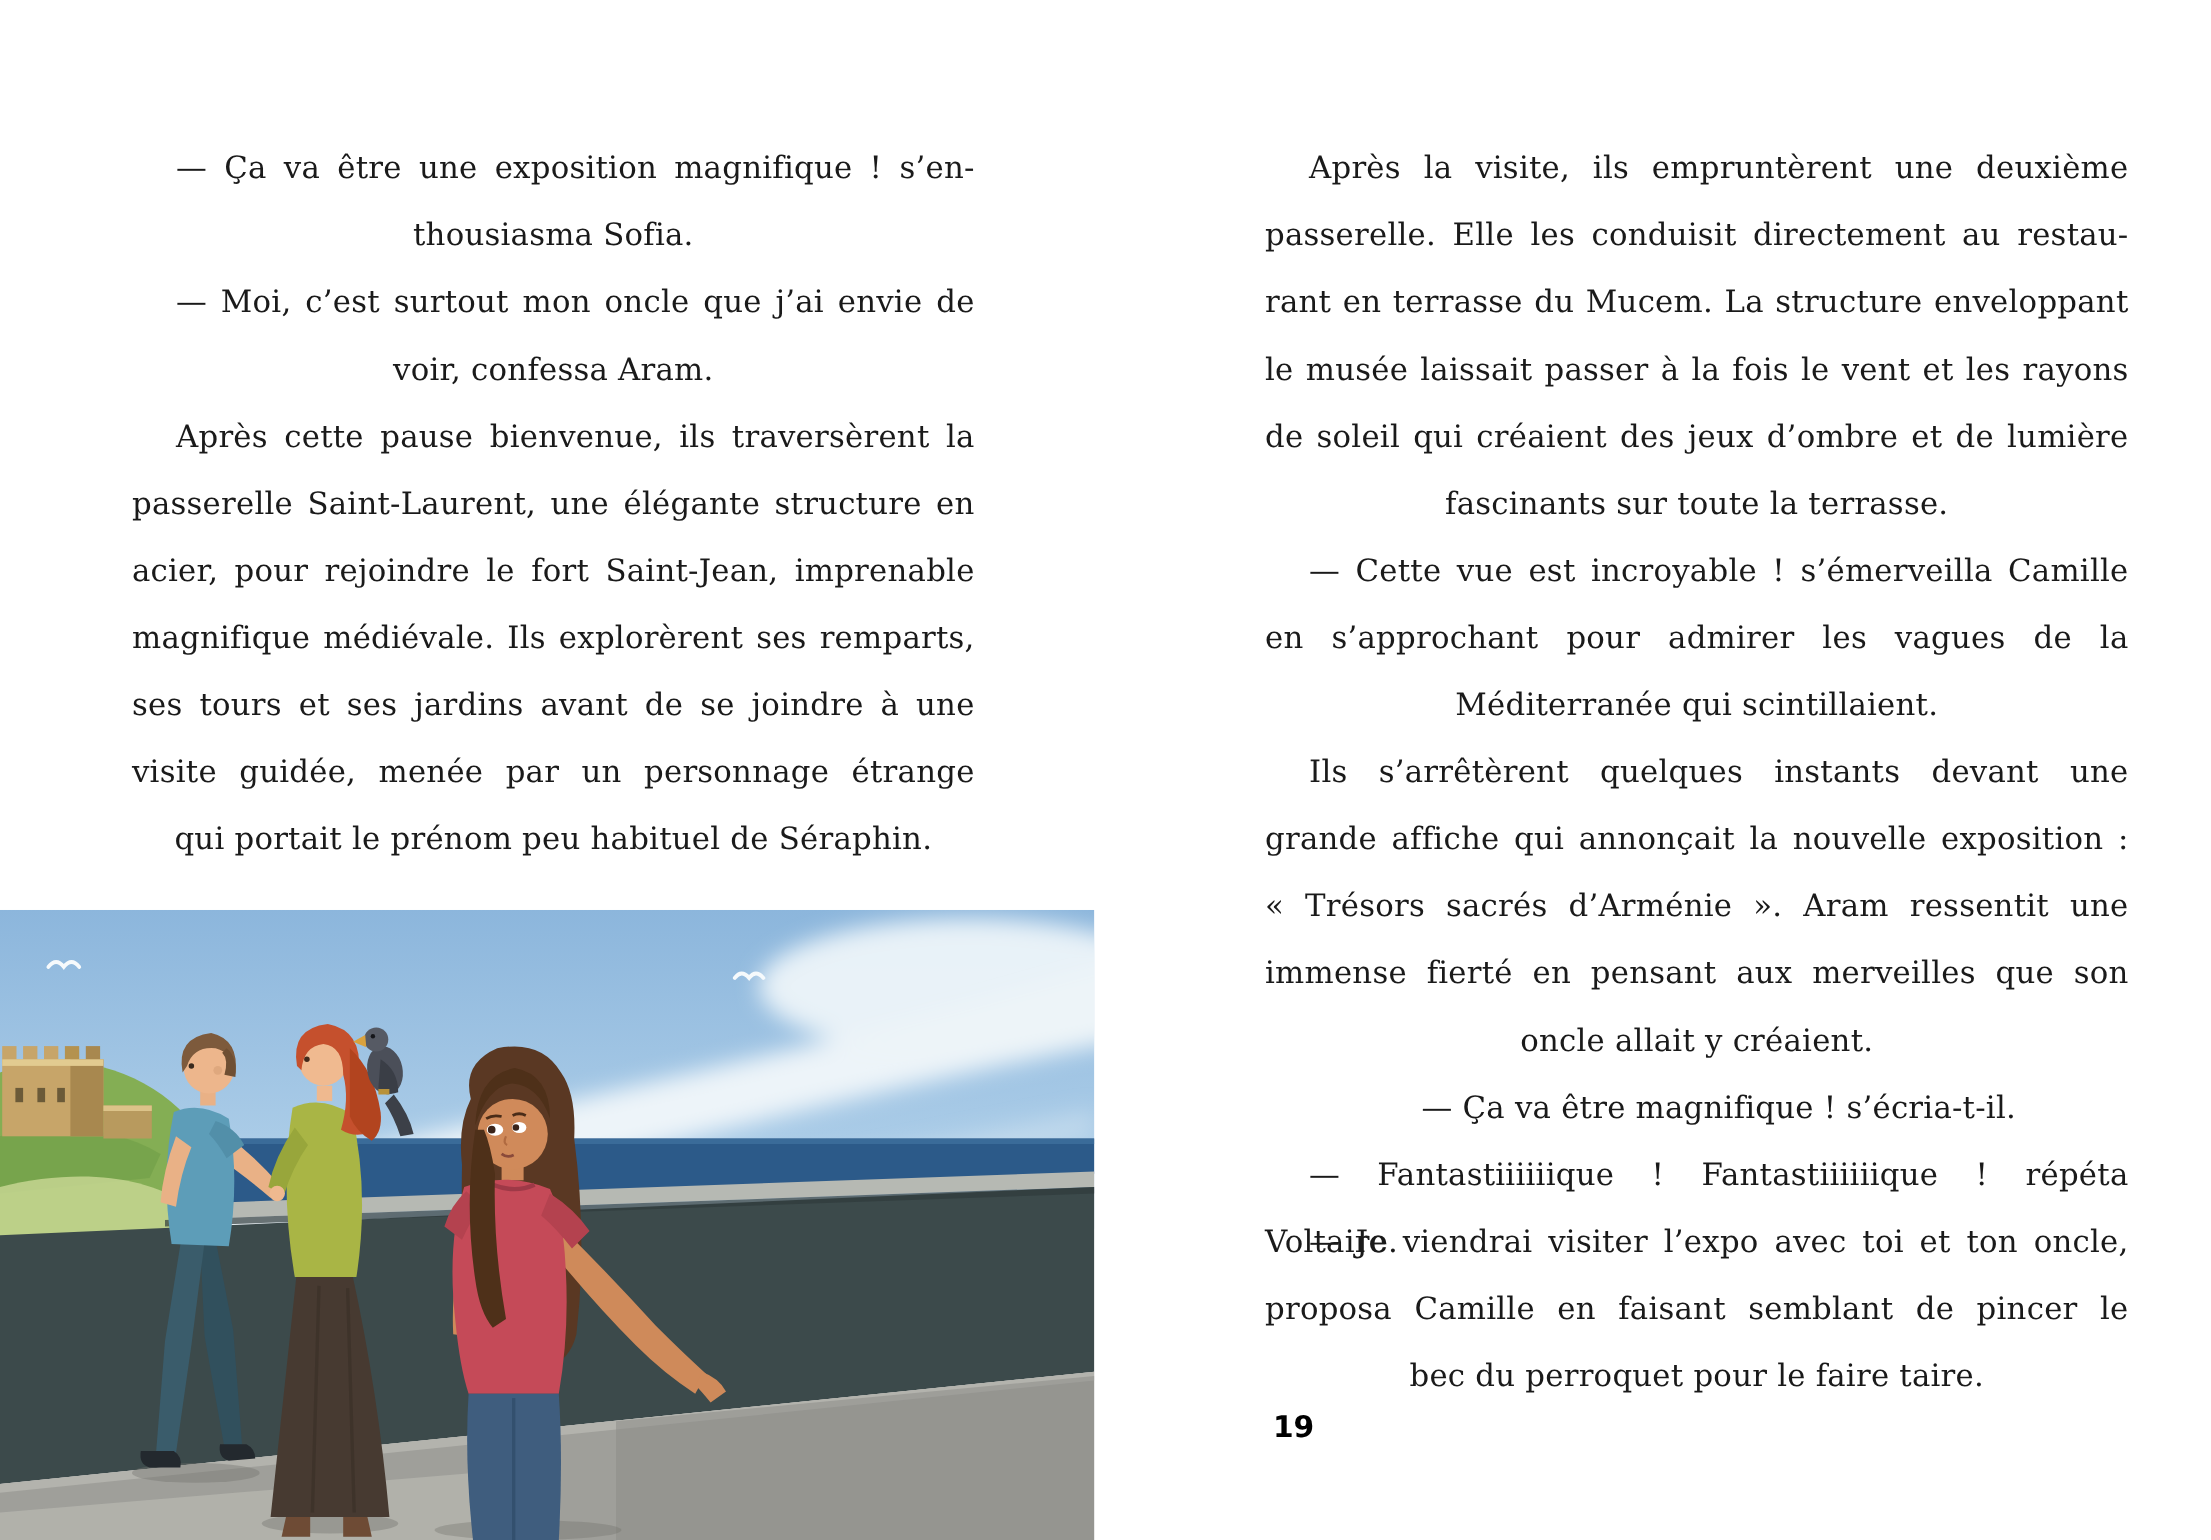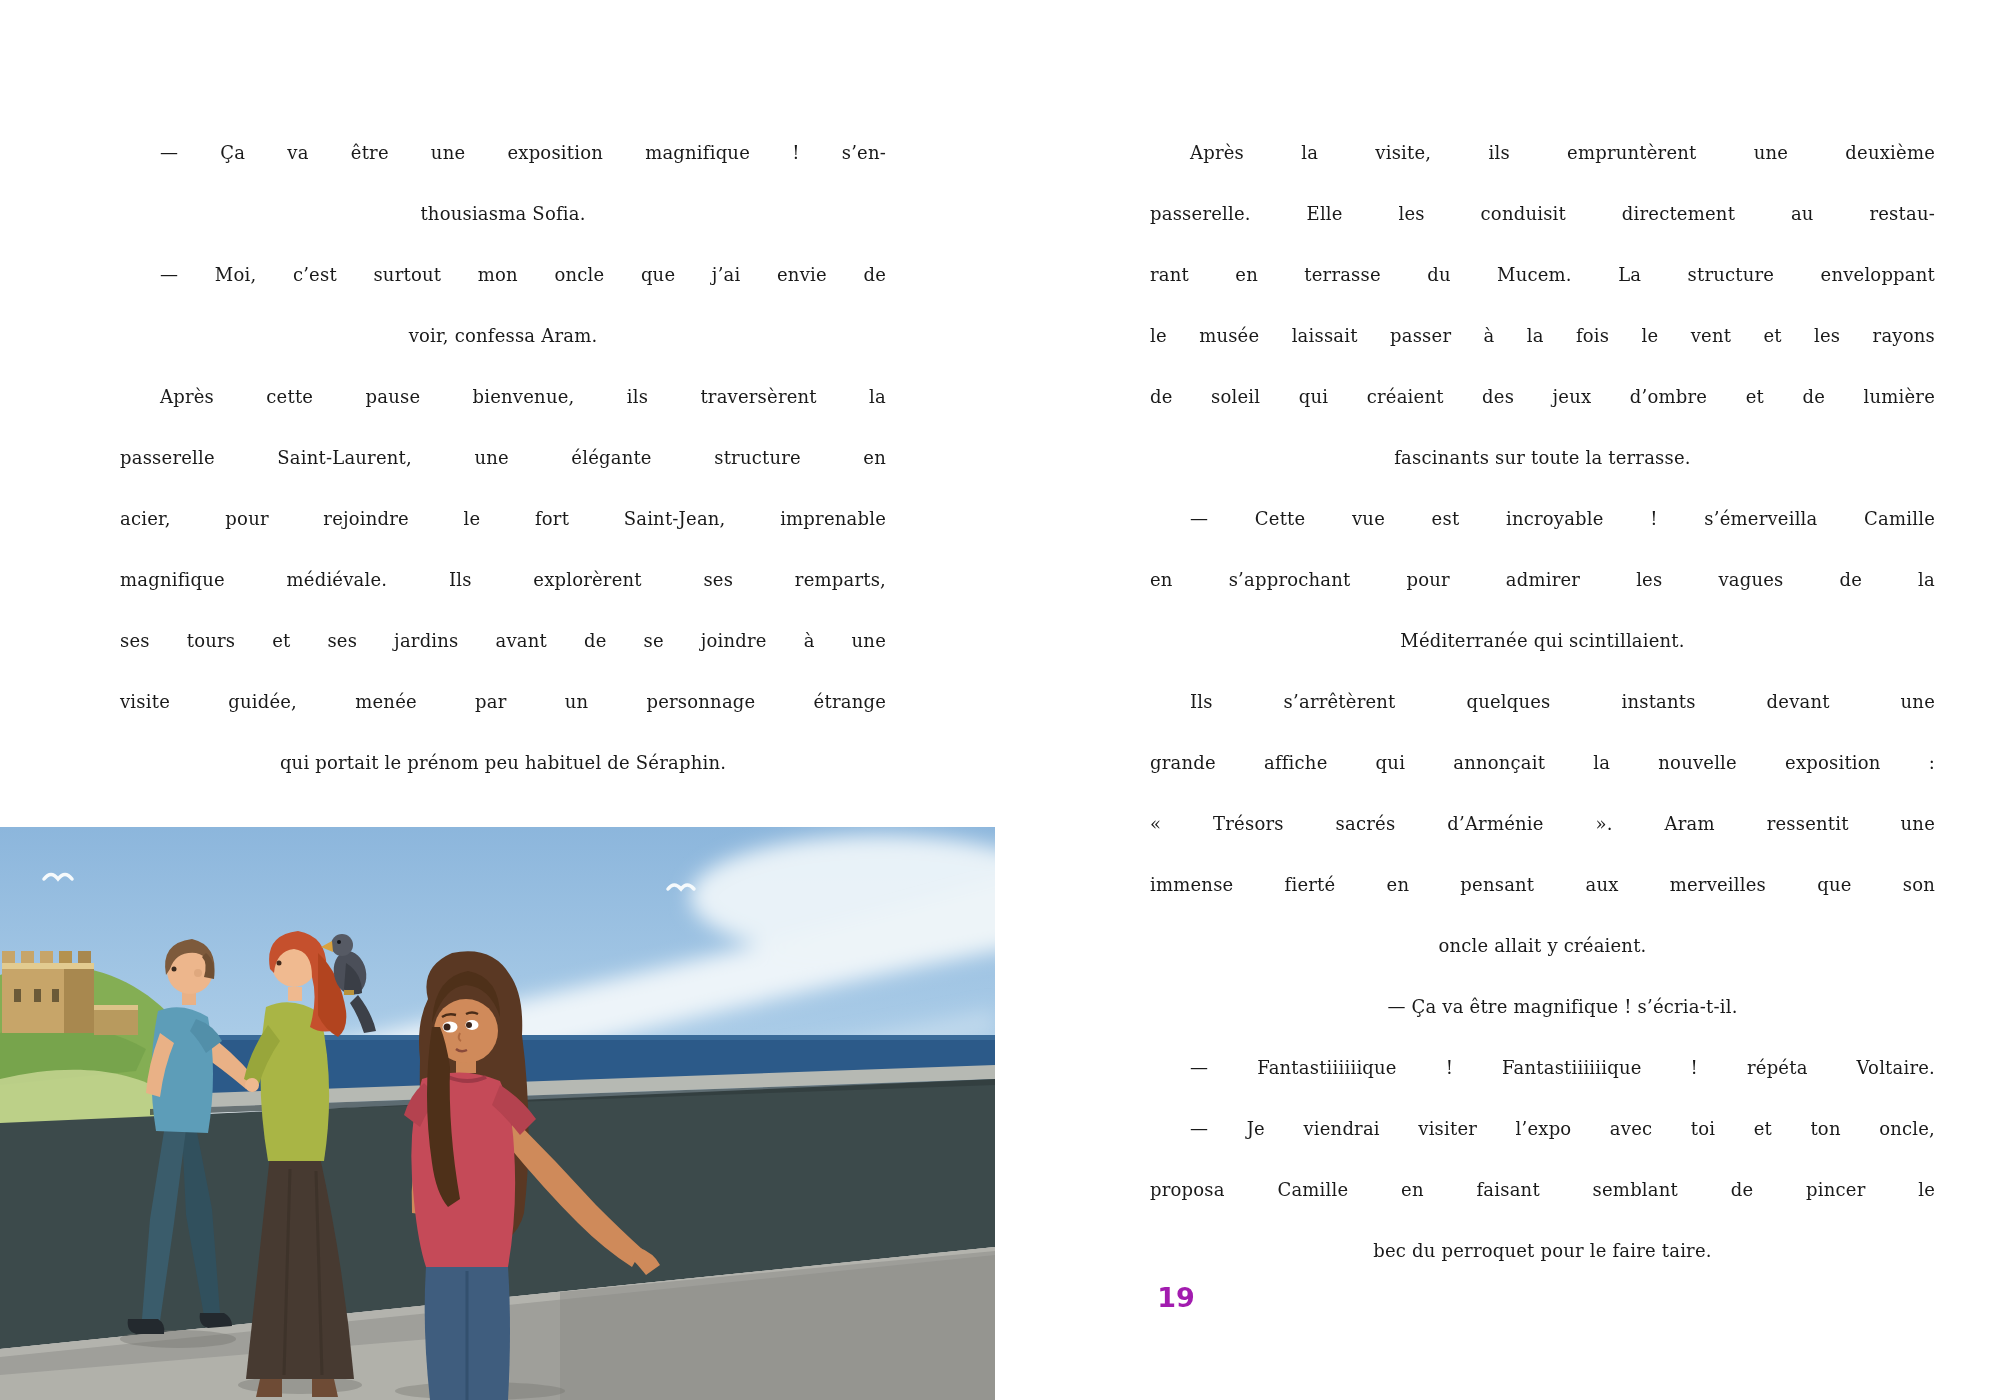--- a/index.html
+++ b/index.html
@@ -10,31 +10,31 @@
     overflow: hidden;
     font-family: "DejaVu Serif", "Liberation Serif", serif;
     color: #1a1a1a;
   }
   .col { position: absolute; top: 122px; }
   #left-col  { left: 120px;  width: 766px; }
   #right-col { left: 1150px; width: 785px; }
   .ln {
     height: 61px;
     line-height: 61px;
-    font-size: 18px;
+    font-size: 28px;
     letter-spacing: 0.2px;
   }
   .just { text-align: justify; text-align-last: justify; }
   .end  { text-align: center; }
   .ind  { text-indent: 40px; }
   .pagenum {
     position: absolute; left: 1146px; top: 1282px; width: 60px;
     text-align: center;
     font-family: "DejaVu Sans", "Liberation Sans", sans-serif;
-    font-weight: bold; font-size: 27px; color: #a21caf;
+    font-weight: bold; font-size: 27px; color: #000000;
   }
   #illus {
     position: absolute; left: 0; top: 827px;
     width: 995px; height: 573px; overflow: hidden;
   }
   #illus svg { display: block; }
 </style>
 </head>
 <body>
 

